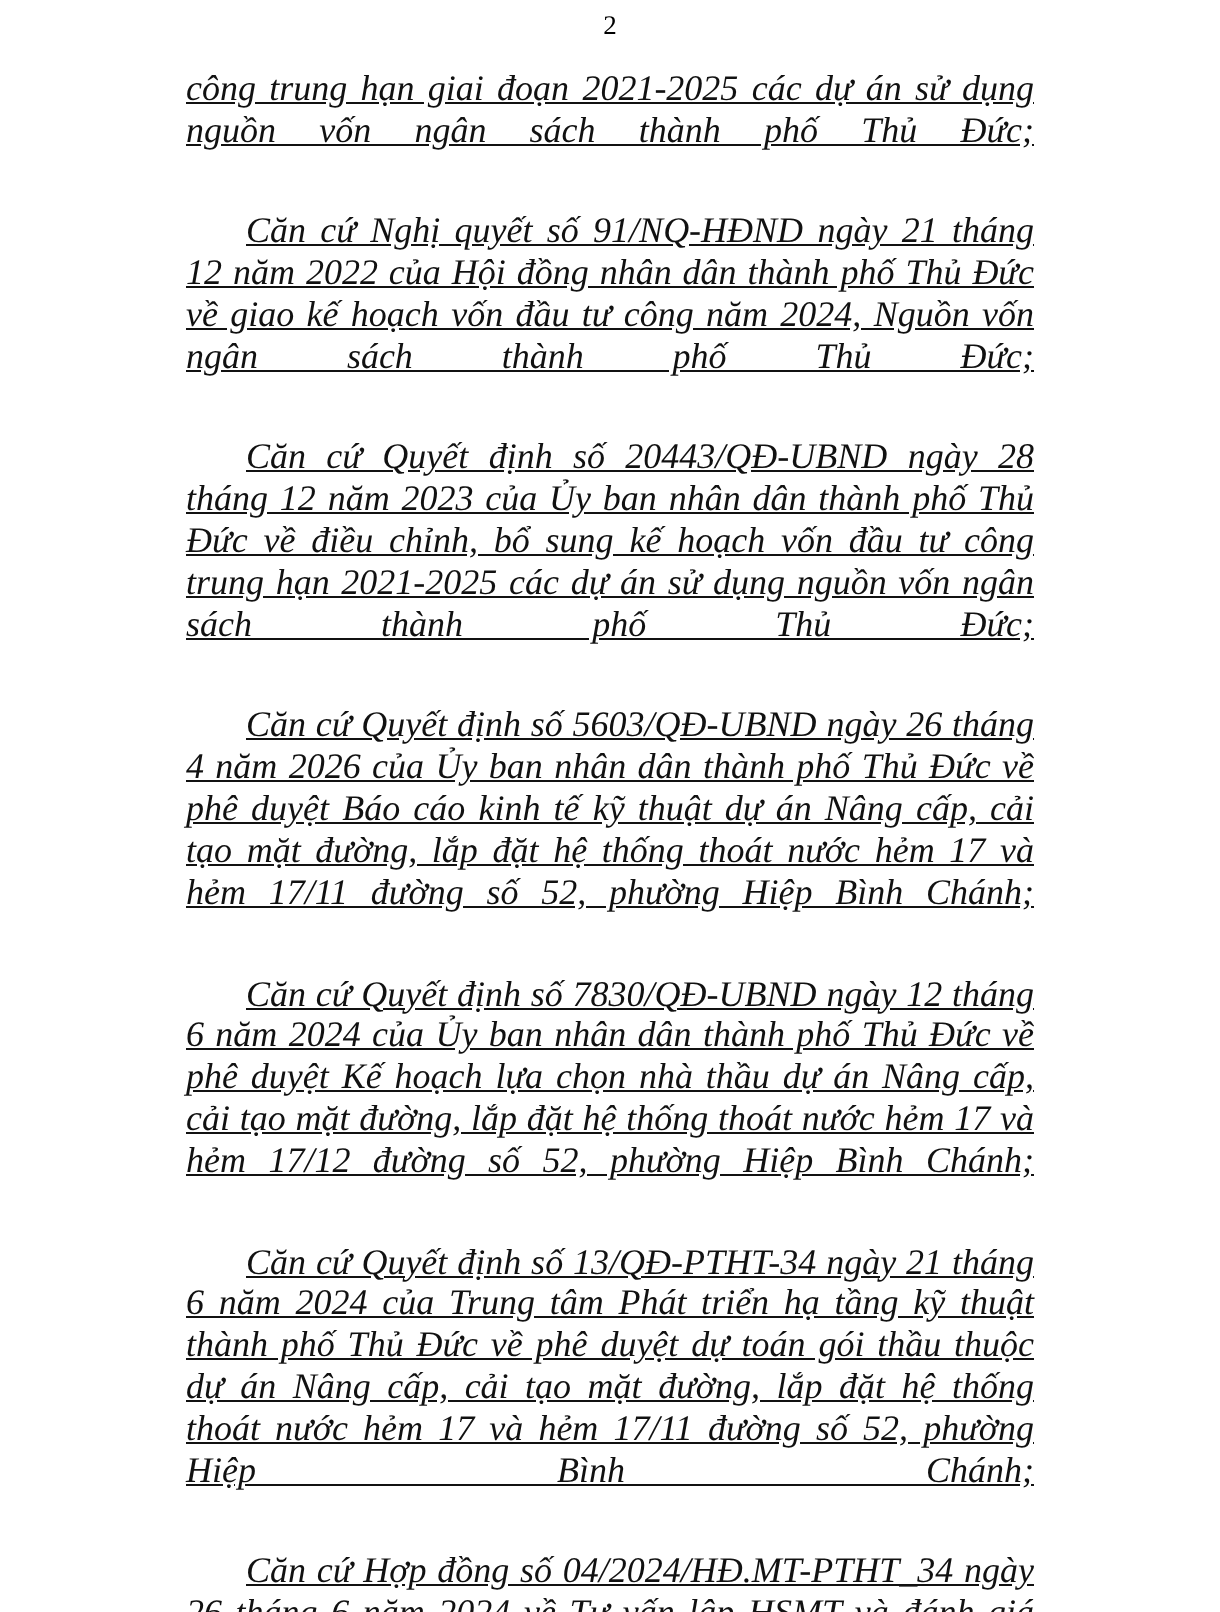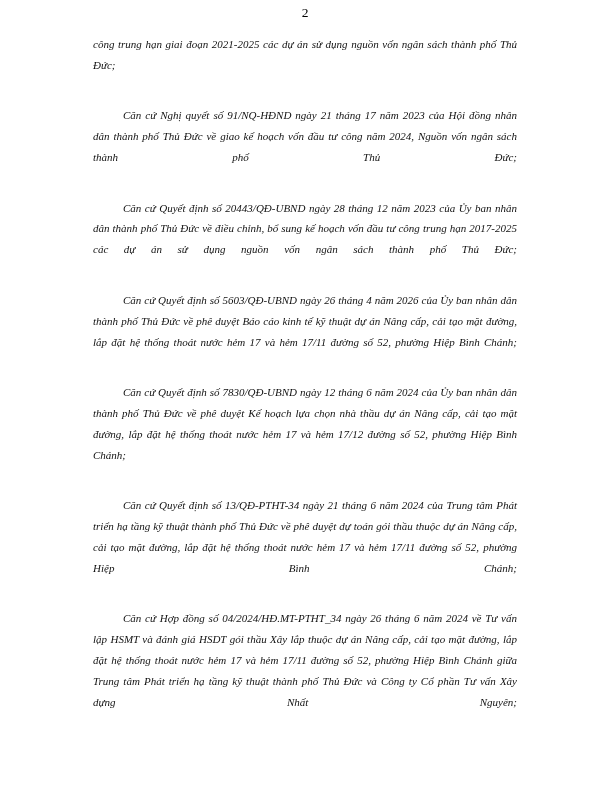--- a/index.html
+++ b/index.html
@@ -33,26 +33,27 @@
     letter-spacing: 0;
   }
   .body-text {
     position: absolute;
     top: 34px;
     left: 93px;
     width: 424px;
   }
   .para {
     margin: 0 0 0 0;
-    font-size: 11px;
+    font-size: 18px;
     font-style: italic;
     line-height: 20.9px;
     text-align: justify;
     text-justify: inter-word;
     color: #111111;
+    text-decoration: underline;
     -webkit-font-smoothing: antialiased;
   }
   .para.cont {
     text-indent: 0;
   }
   .para.indent {
     text-indent: 30px;
   }
   .para + .para {
     margin-top: 8.6px;
@@ -68,23 +69,23 @@
 <body>
 
 <div class="page">
 
   <div class="page-number">2</div>
 
   <div class="body-text">
 
     <p class="para cont">công trung hạn giai đoạn 2021-2025 các dự án sử dụng nguồn vốn ngân sách thành phố Thủ Đức;</p>
 
-    <p class="para indent">Căn cứ Nghị quyết số 91/NQ-HĐND ngày 21 tháng 17 năm 2023 của Hội đồng nhân dân thành phố Thủ Đức về giao kế hoạch vốn đầu tư công năm 2024, Nguồn vốn ngân sách thành phố Thủ Đức;</p>
+    <p class="para indent">Căn cứ Nghị quyết số 91/NQ-HĐND ngày 21 tháng 12 năm 2022 của Hội đồng nhân dân thành phố Thủ Đức về giao kế hoạch vốn đầu tư công năm 2024, Nguồn vốn ngân sách thành phố Thủ Đức;</p>
 
-    <p class="para indent">Căn cứ Quyết định số 20443/QĐ-UBND ngày 28 tháng 12 năm 2023 của Ủy ban nhân dân thành phố Thủ Đức về điều chỉnh, bổ sung kế hoạch vốn đầu tư công trung hạn 2017-2025 các dự án sử dụng nguồn vốn ngân sách thành phố Thủ Đức;</p>
+    <p class="para indent">Căn cứ Quyết định số 20443/QĐ-UBND ngày 28 tháng 12 năm 2023 của Ủy ban nhân dân thành phố Thủ Đức về điều chỉnh, bổ sung kế hoạch vốn đầu tư công trung hạn 2021-2025 các dự án sử dụng nguồn vốn ngân sách thành phố Thủ Đức;</p>
 
 
     <p class="para indent">Căn cứ Quyết định số 5603/QĐ-UBND ngày 26 tháng 4 năm 2026 của Ủy ban nhân dân thành phố Thủ Đức về phê duyệt Báo cáo kinh tế kỹ thuật dự án Nâng cấp, cải tạo mặt đường, lắp đặt hệ thống thoát nước hẻm 17 và hẻm 17/11 đường số 52, phường Hiệp Bình Chánh;</p>
 
     <p class="para indent">Căn cứ Quyết định số 7830/QĐ-UBND ngày 12 tháng 6 năm 2024 của Ủy ban nhân dân thành phố Thủ Đức về phê duyệt Kế hoạch lựa chọn nhà thầu dự án Nâng cấp, cải tạo mặt đường, lắp đặt hệ thống thoát nước hẻm 17 và hẻm 17/12 đường số 52, phường Hiệp Bình Chánh;</p>
 
     <p class="para indent">Căn cứ Quyết định số 13/QĐ-PTHT-34 ngày 21 tháng 6 năm 2024 của Trung tâm Phát triển hạ tầng kỹ thuật thành phố Thủ Đức về phê duyệt dự toán gói thầu thuộc dự án Nâng cấp, cải tạo mặt đường, lắp đặt hệ thống thoát nước hẻm 17 và hẻm 17/11 đường số 52, phường Hiệp Bình Chánh;</p>
 
     <p class="para indent">Căn cứ Hợp đồng số 04/2024/HĐ.MT-PTHT_34 ngày 26 tháng 6 năm 2024 về Tư vấn lập HSMT và đánh giá HSDT gói thầu Xây lắp thuộc dự án Nâng cấp, cải tạo mặt đường, lắp đặt hệ thống thoát nước hẻm 17 và hẻm 17/11 đường số 52, phường Hiệp Bình Chánh giữa Trung tâm Phát triển hạ tầng kỹ thuật thành phố Thủ Đức và Công ty Cổ phần Tư vấn Xây dựng Nhất Nguyên;</p>
 

